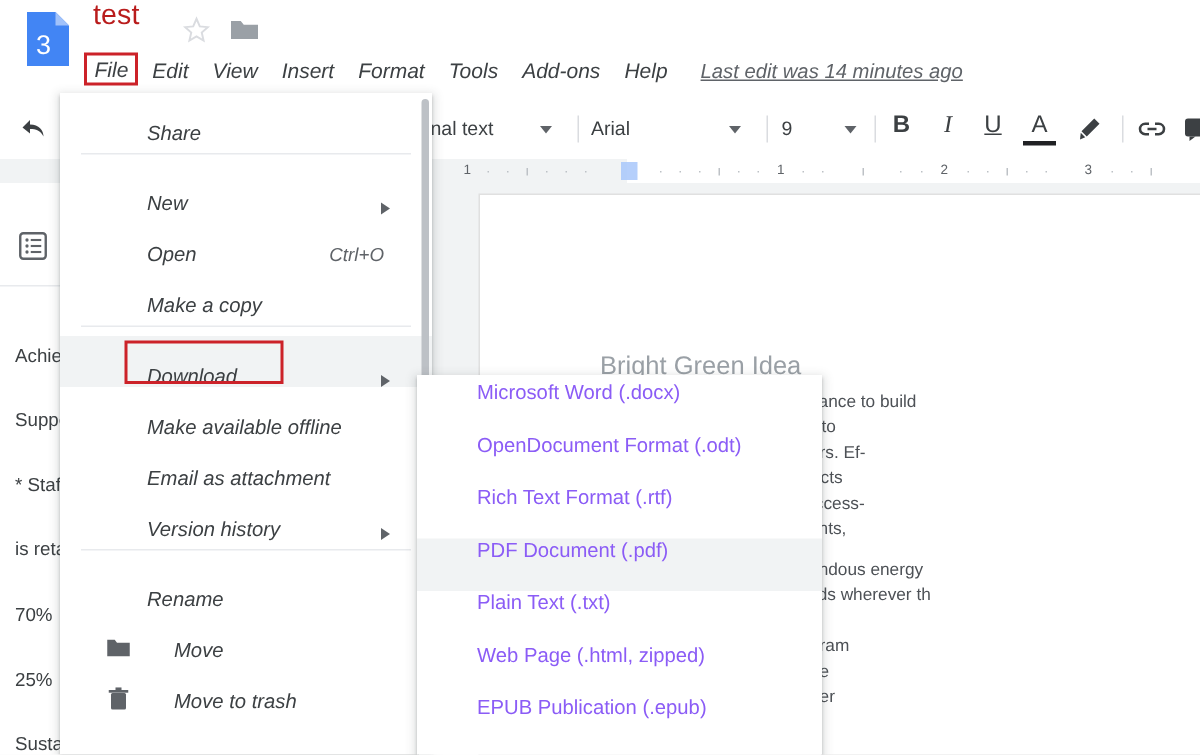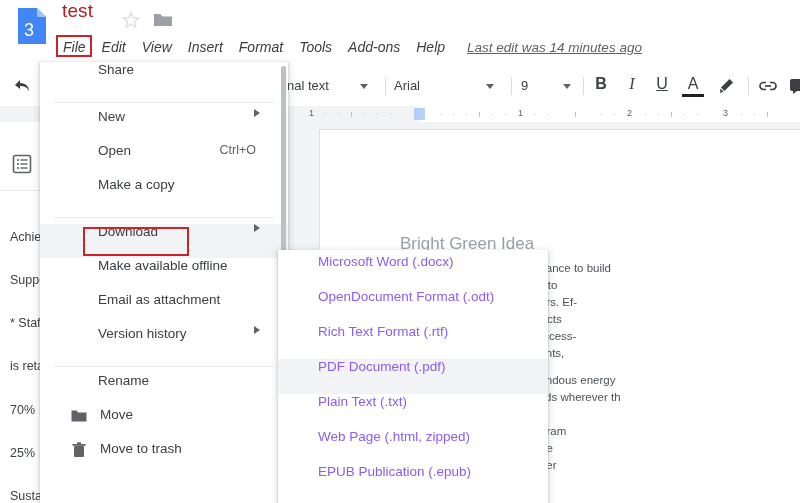--- a/index.html
+++ b/index.html
@@ -241,29 +241,30 @@
     height: 441px;
     background: #ffffff;
     box-shadow: 0 2px 6px 2px rgba(60,64,67,.15), 0 1px 2px 0 rgba(60,64,67,.3);
     z-index: 20;
     overflow: hidden;
   }
   .menu-row {
     position: relative;
     height: 34px;
     display: flex;
-    align-items: flex-start;
+    align-items: flex-end;
     font-size: 13.5px;
     color: #3c4043;
     cursor: default;
     white-space: nowrap;
+    font-style: italic;
   }
   .menu-row.hovered { background: #f1f3f4; }
   .menu-label { margin-left: 58px; }
-  .menu-label.with-icon { margin-left: 12px; }
+  .menu-label.with-icon { margin-left: 28px; }
   .menu-icon {
     margin-left: 30px;
     width: 18px; height: 18px;
     display: inline-flex;
     align-items: center;
     justify-content: center;
   }
   .menu-shortcut {
     position: absolute;
     right: 32px;

